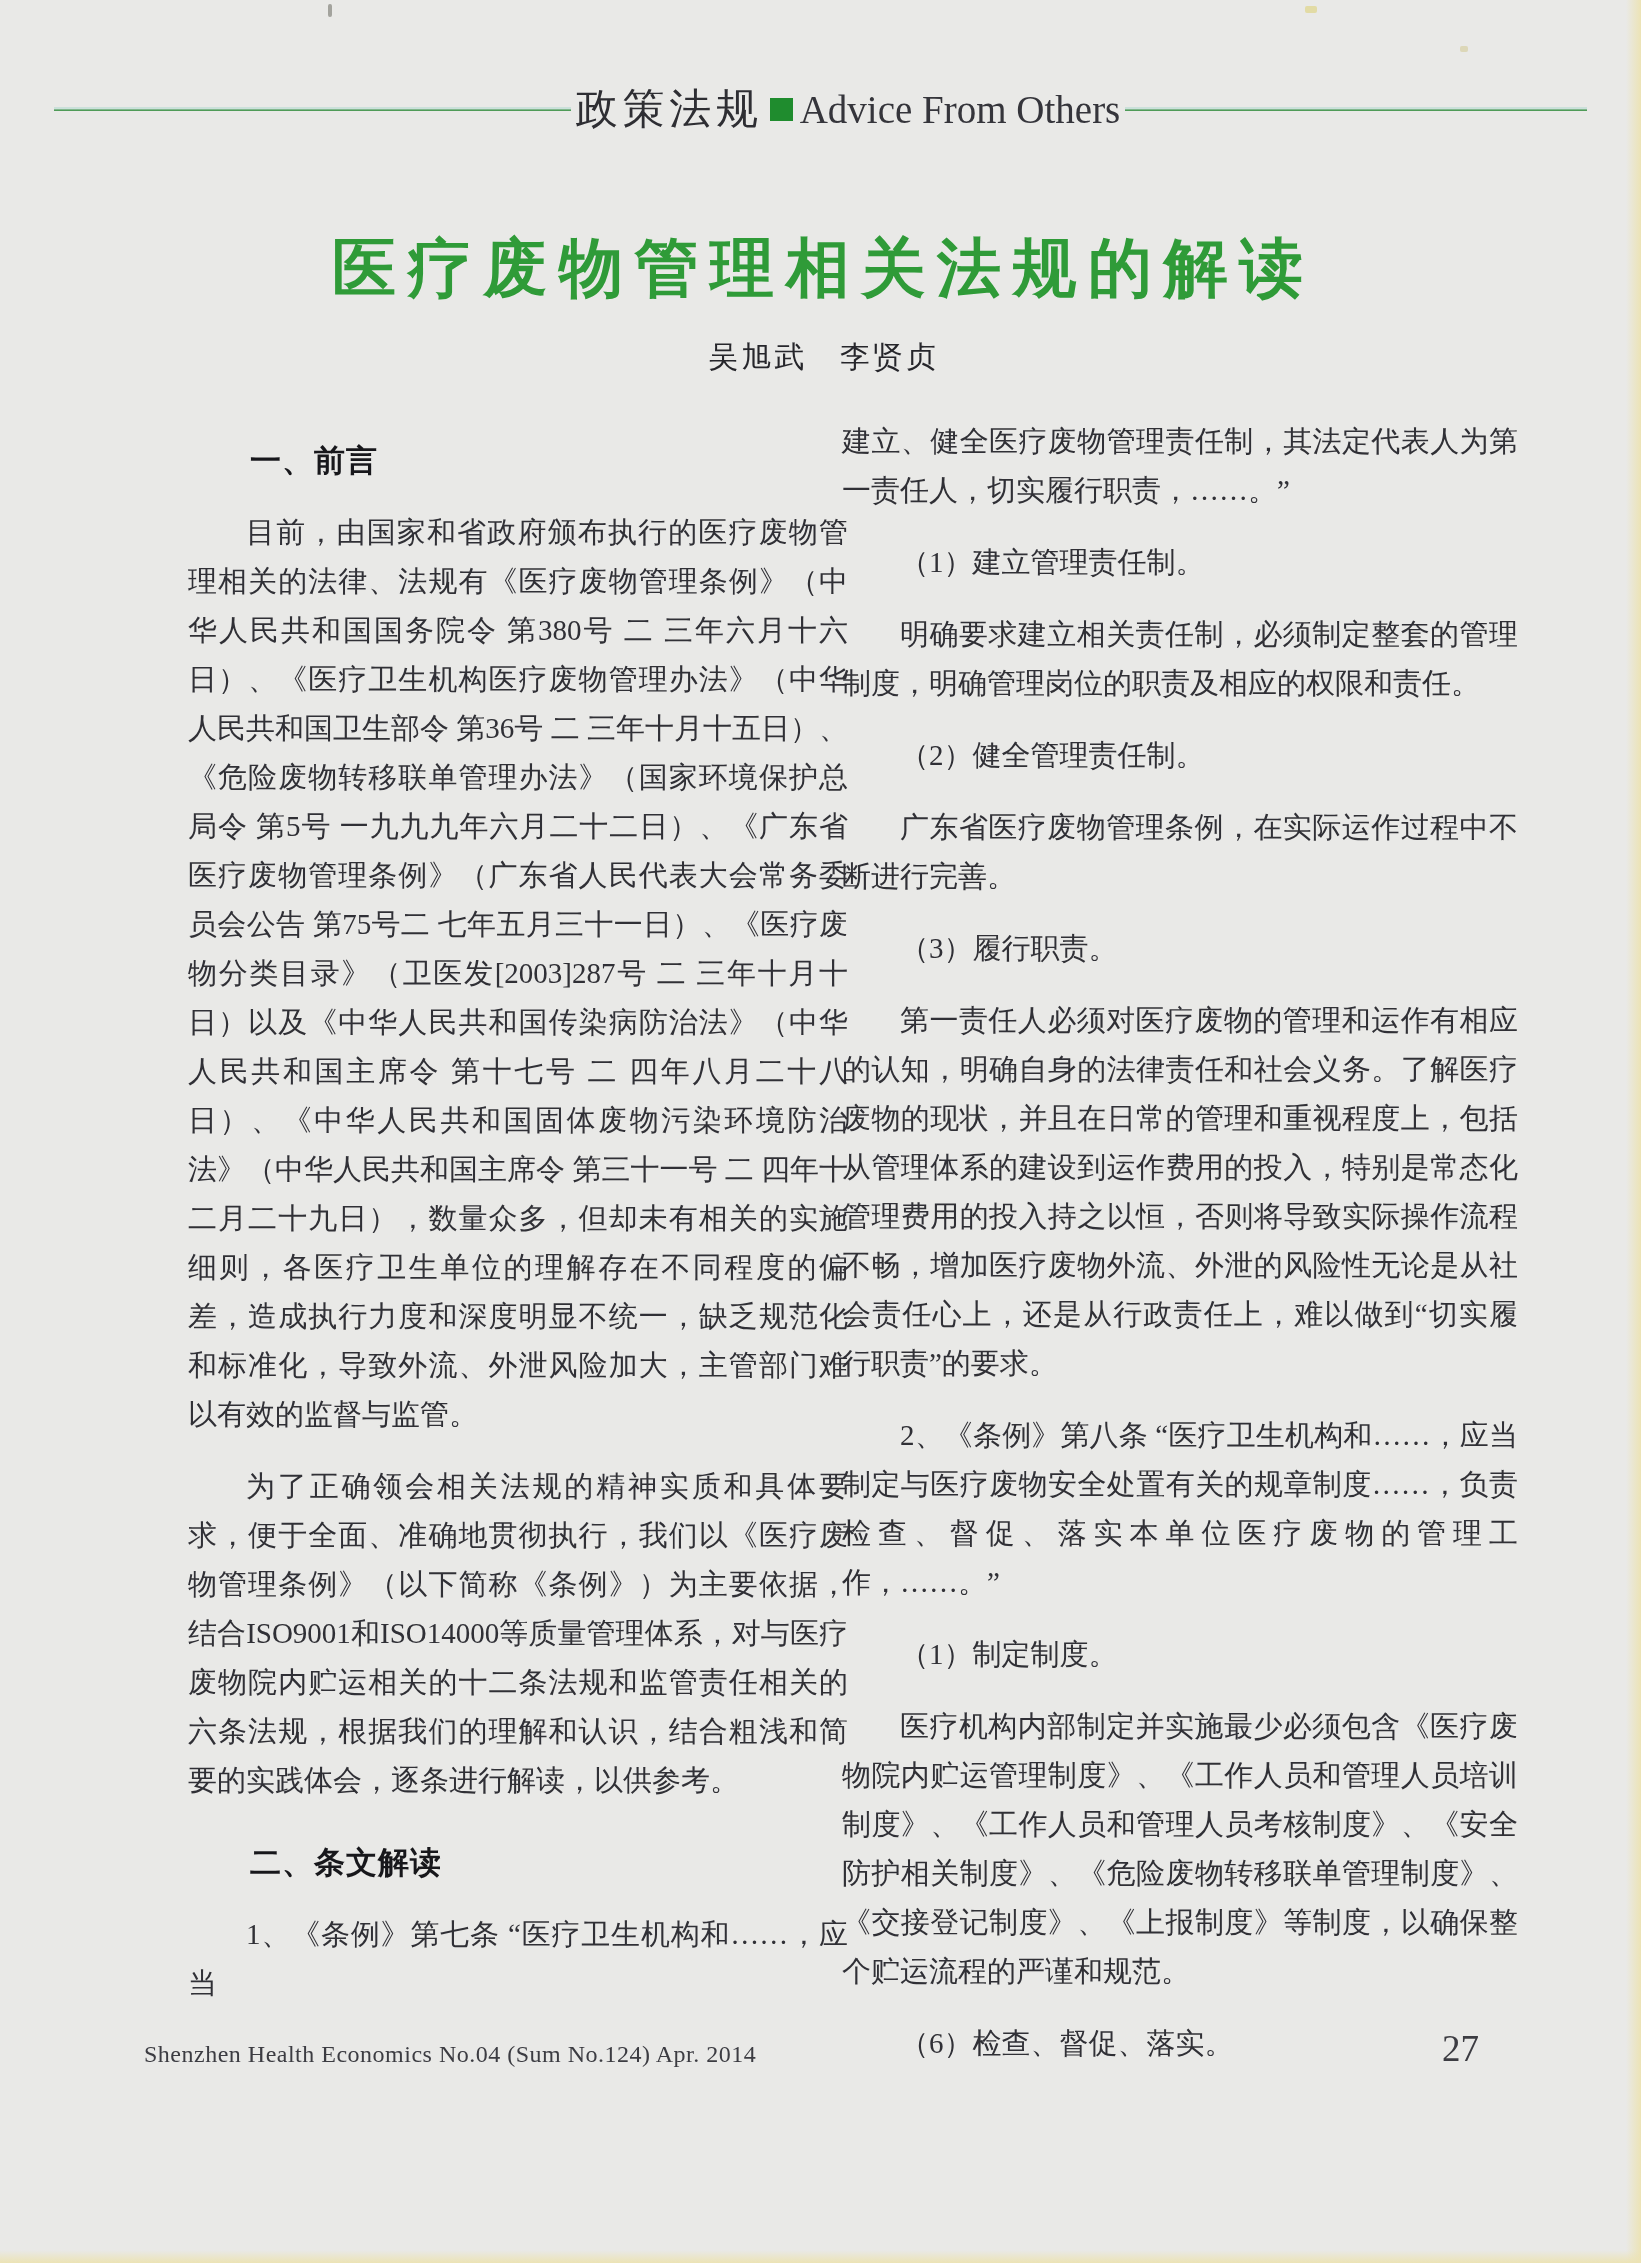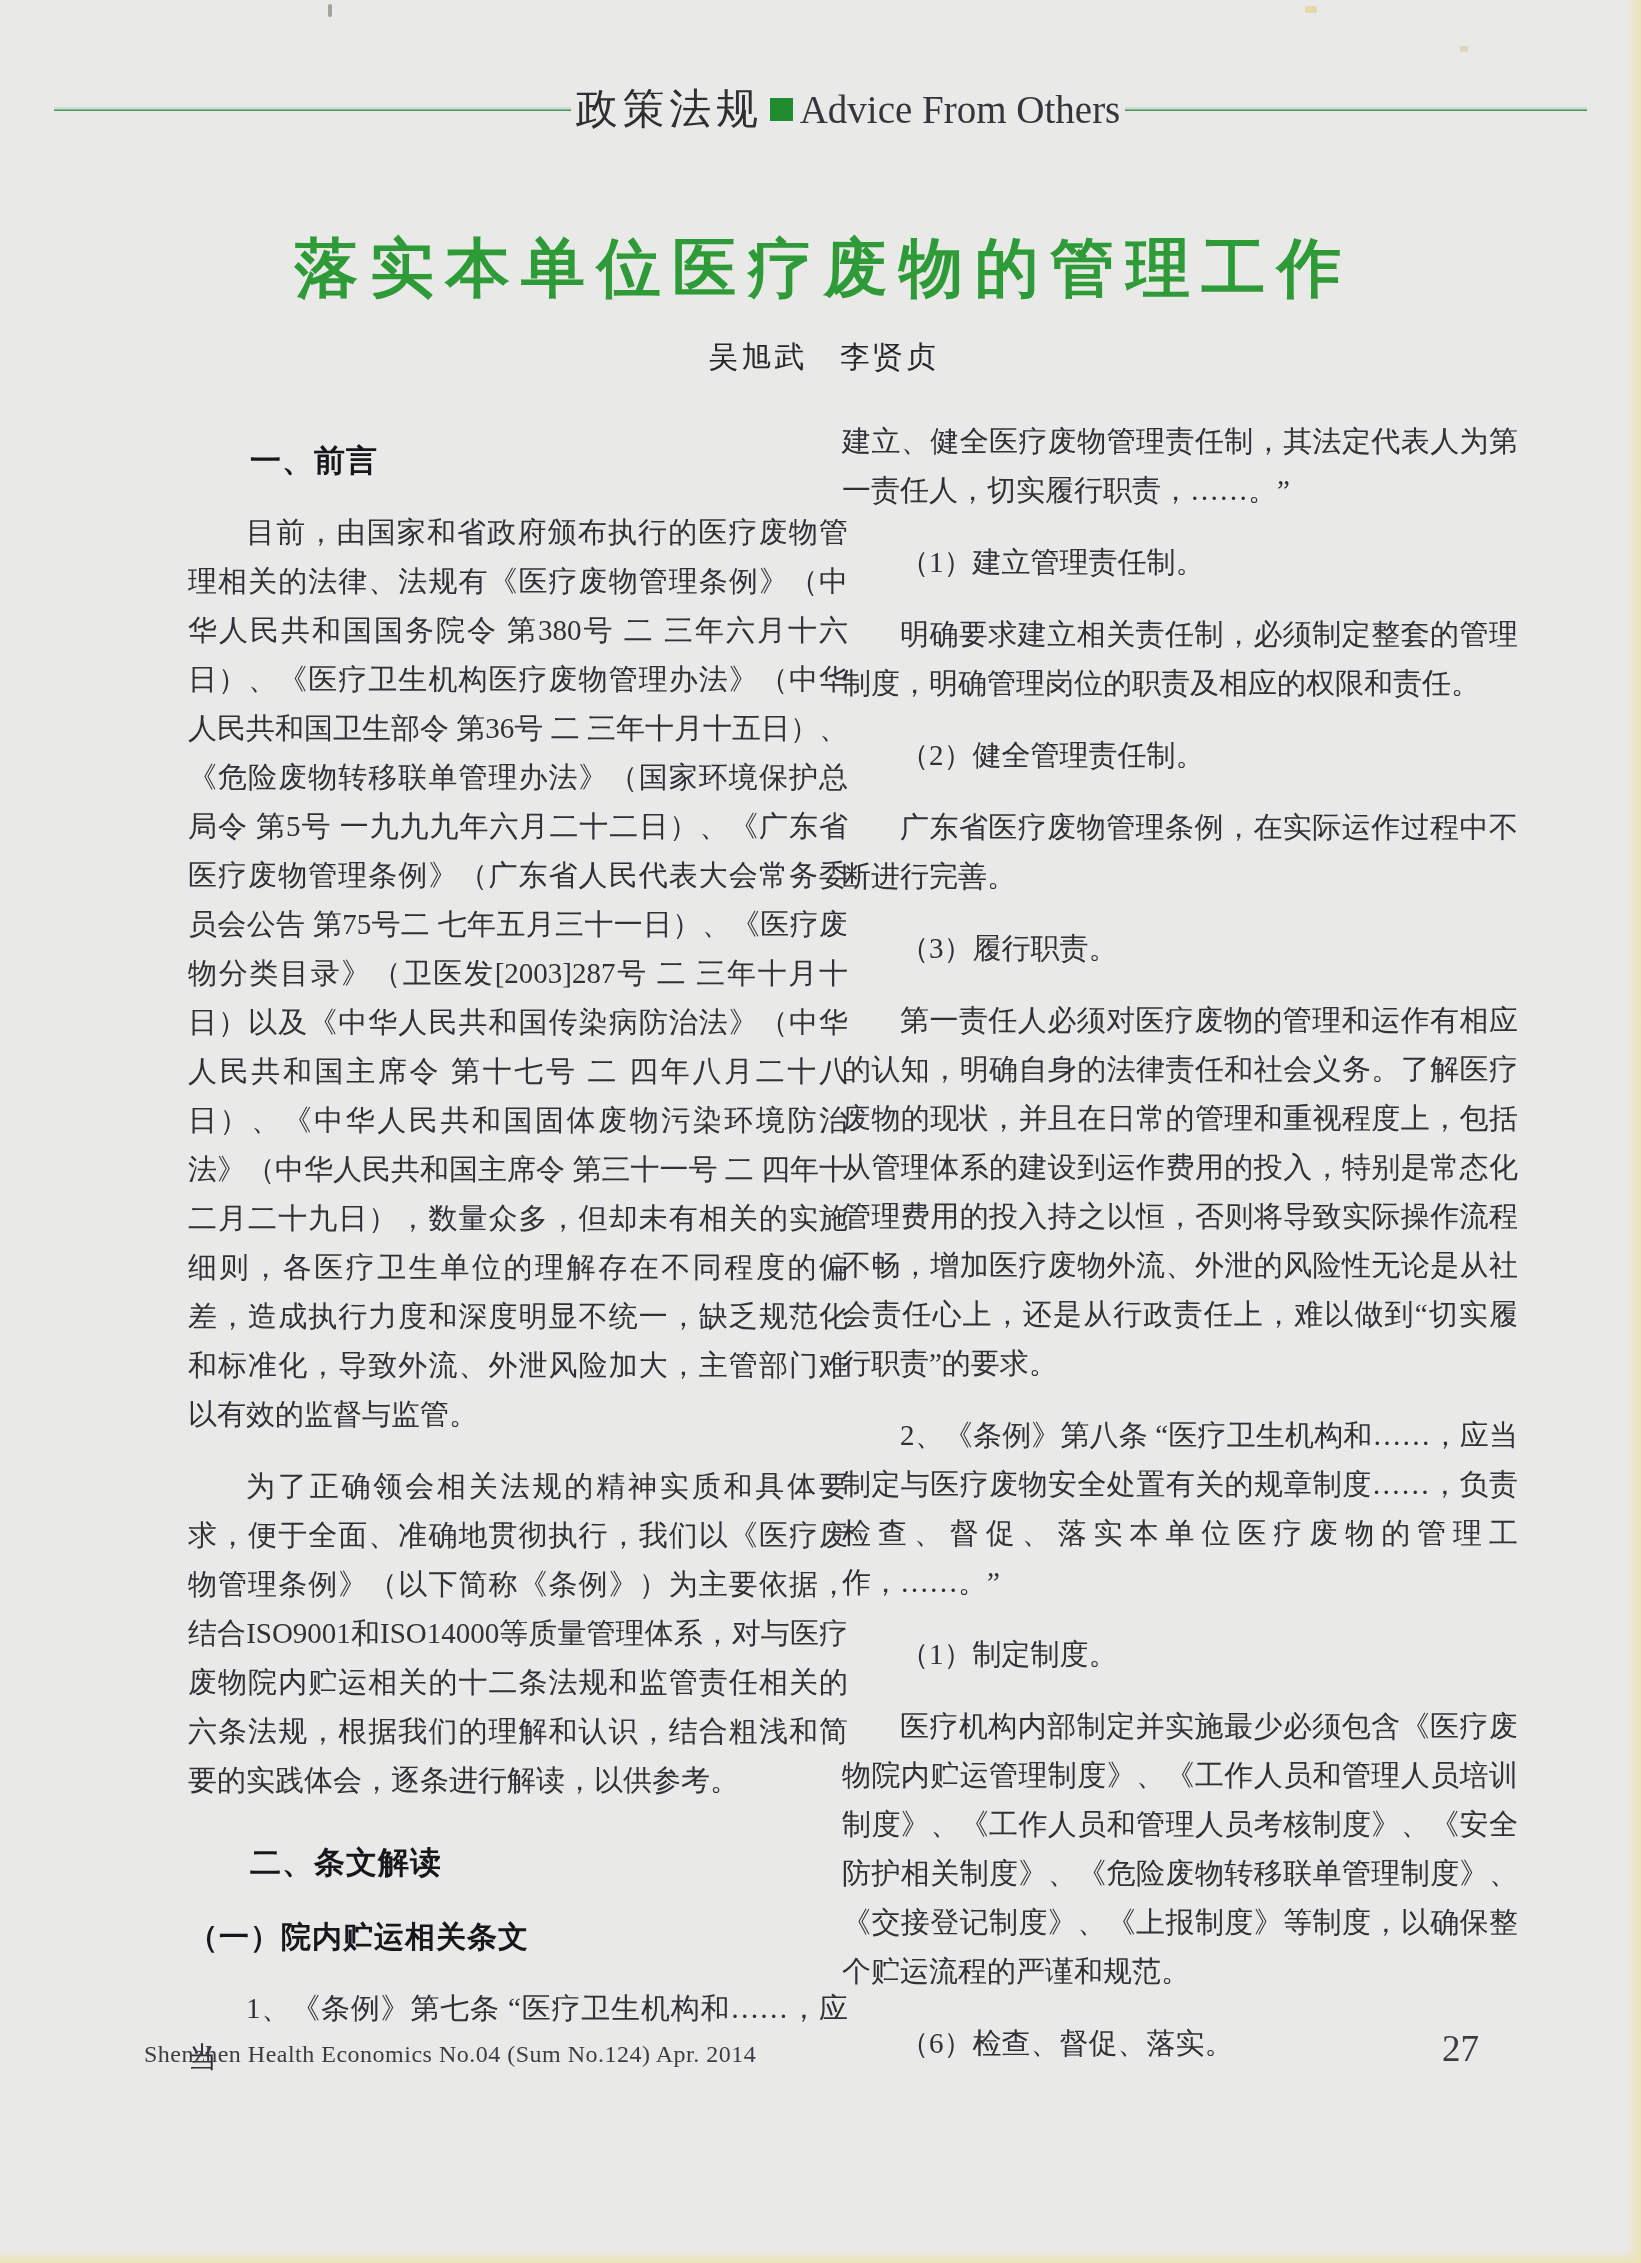--- a/index.html
+++ b/index.html
@@ -116,29 +116,28 @@
   <div class="speck speck-c"></div>
 
   <div class="header-band">
     <div class="h-rule h-rule-left"></div>
     <div class="section-cn">政策法规</div>
     <div class="section-square"></div>
     <div class="section-en">Advice From Others</div>
     <div class="h-rule h-rule-right"></div>
   </div>
 
-  <div class="article-title">落实本单位医疗废物的管理工作</div>
+  <div class="article-title">医疗废物管理相关法规的解读</div>
   <div class="article-authors">吴旭武　李贤贞</div>
 
   <div class="col col-left">
       <div class="heading1">一、前言</div>
       <div class="para">目前，由国家和省政府颁布执行的医疗废物管理相关的法律、法规有《医疗废物管理条例》（中华人民共和国国务院令 第380号 二 三年六月十六日）、《医疗卫生机构医疗废物管理办法》（中华人民共和国卫生部令 第36号 二 三年十月十五日）、《危险废物转移联单管理办法》（国家环境保护总局令 第5号 一九九九年六月二十二日）、《广东省医疗废物管理条例》（广东省人民代表大会常务委员会公告 第75号二 七年五月三十一日）、《医疗废物分类目录》（卫医发[2003]287号 二 三年十月十日）以及《中华人民共和国传染病防治法》（中华人民共和国主席令 第十七号 二 四年八月二十八日）、《中华人民共和国固体废物污染环境防治法》（中华人民共和国主席令 第三十一号 二 四年十二月二十九日），数量众多，但却未有相关的实施细则，各医疗卫生单位的理解存在不同程度的偏差，造成执行力度和深度明显不统一，缺乏规范化和标准化，导致外流、外泄风险加大，主管部门难以有效的监督与监管。</div>
       <div class="para">为了正确领会相关法规的精神实质和具体要求，便于全面、准确地贯彻执行，我们以《医疗废物管理条例》（以下简称《条例》）为主要依据，结合ISO9001和ISO14000等质量管理体系，对与医疗废物院内贮运相关的十二条法规和监管责任相关的六条法规，根据我们的理解和认识，结合粗浅和简要的实践体会，逐条进行解读，以供参考。</div>
       <div class="heading1">二、条文解读</div>
-      <div class="heading2">（一）院内贮运相关条文</div>
       <div class="para">1、《条例》第七条 “医疗卫生机构和……，应当</div>
     </div>
   <div class="col col-right">
       <div class="para-cont">建立、健全医疗废物管理责任制，其法定代表人为第一责任人，切实履行职责，……。”</div>
       <div class="para">（1）建立管理责任制。</div>
       <div class="para">明确要求建立相关责任制，必须制定整套的管理制度，明确管理岗位的职责及相应的权限和责任。</div>
       <div class="para">（2）健全管理责任制。</div>
       <div class="para">广东省医疗废物管理条例，在实际运作过程中不断进行完善。</div>
       <div class="para">（3）履行职责。</div>
       <div class="para">第一责任人必须对医疗废物的管理和运作有相应的认知，明确自身的法律责任和社会义务。了解医疗废物的现状，并且在日常的管理和重视程度上，包括从管理体系的建设到运作费用的投入，特别是常态化管理费用的投入持之以恒，否则将导致实际操作流程不畅，增加医疗废物外流、外泄的风险性无论是从社会责任心上，还是从行政责任上，难以做到“切实履行职责”的要求。</div>

